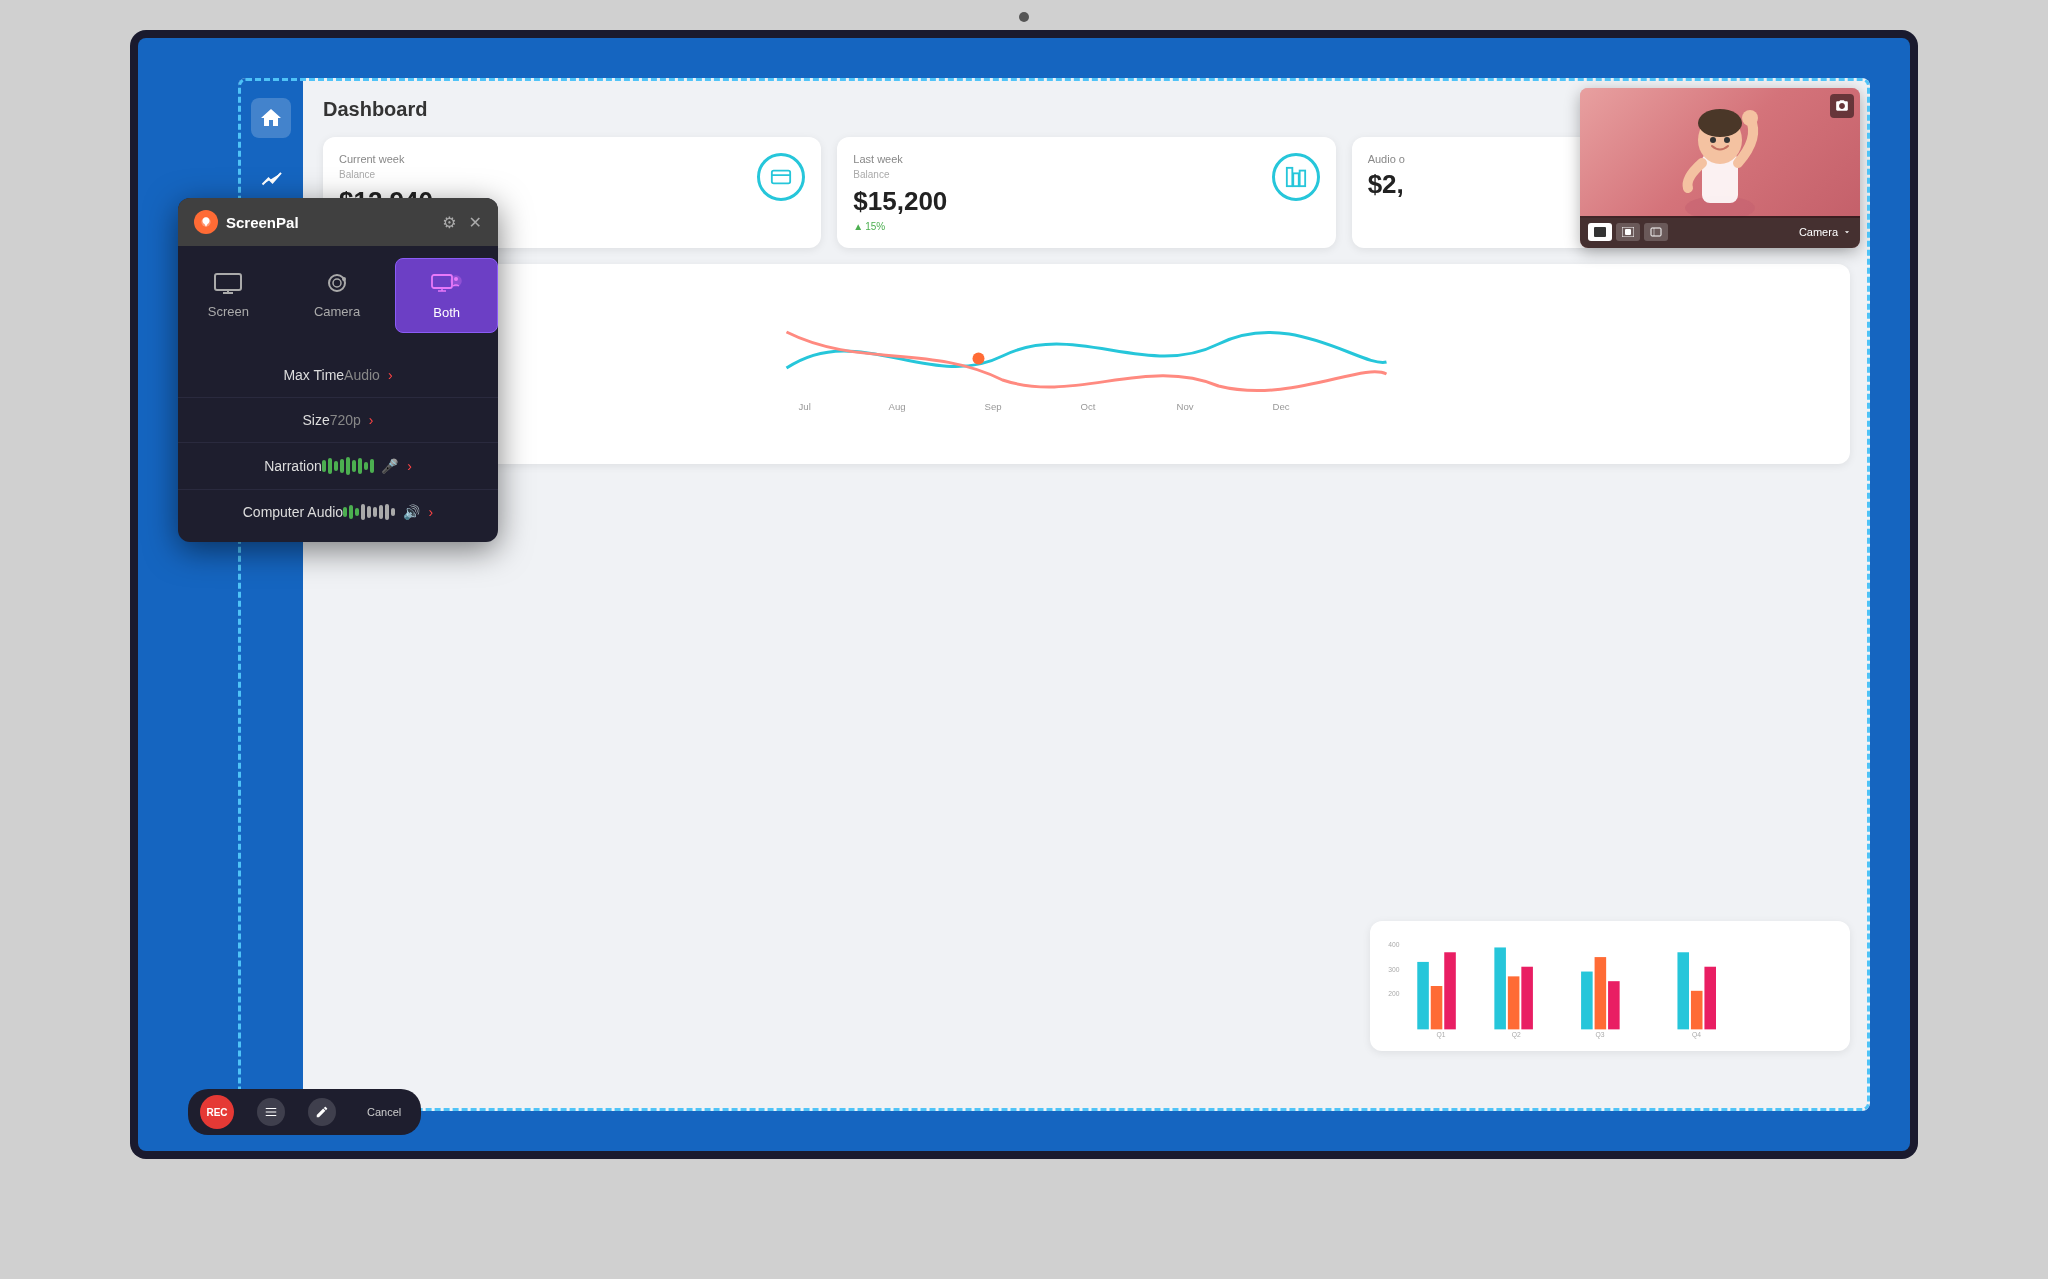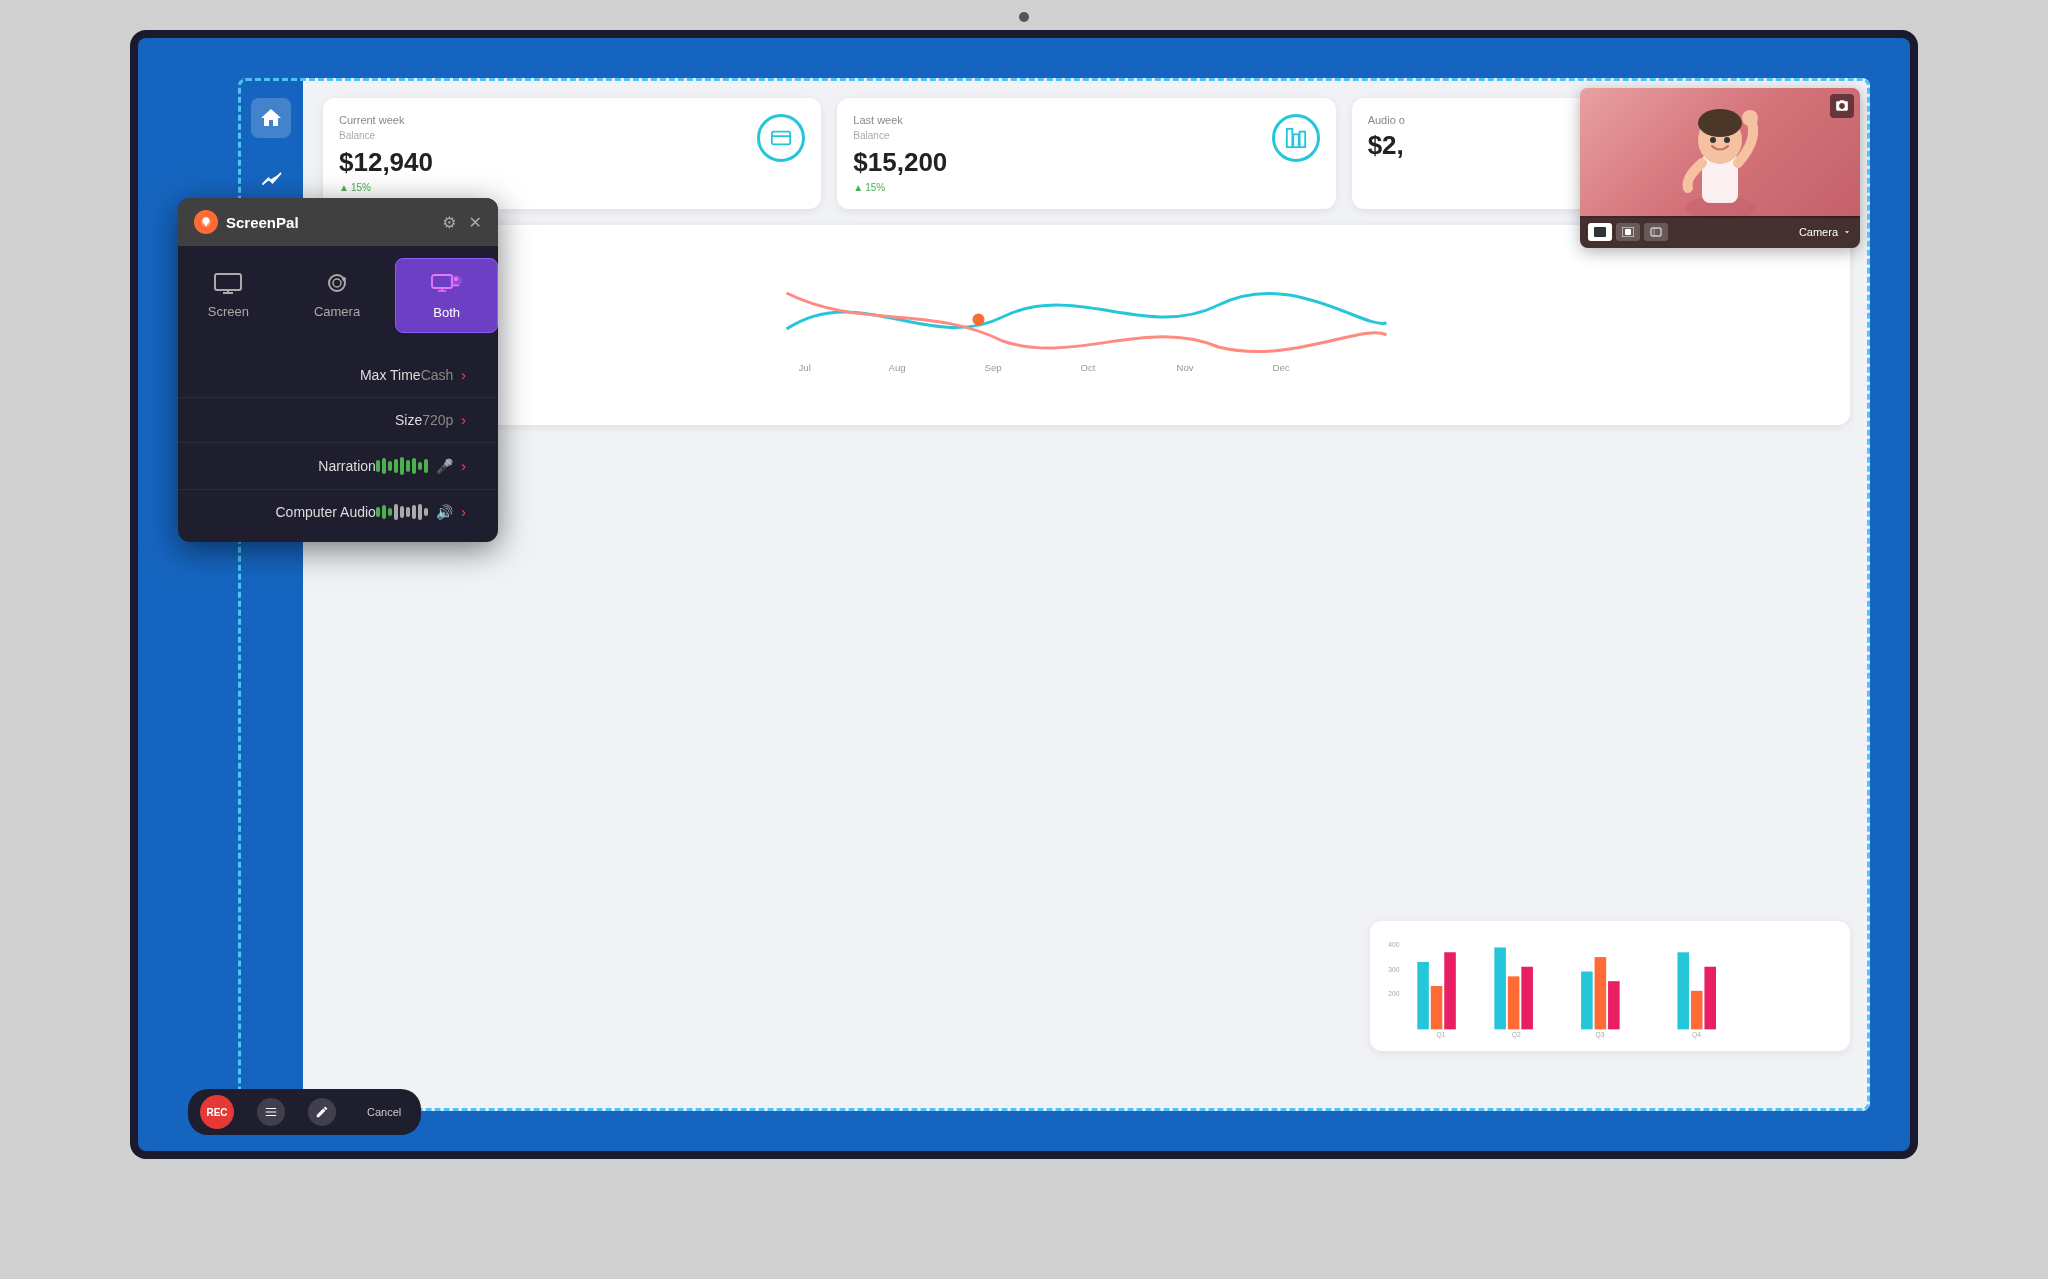--- a/index.html
+++ b/index.html
@@ -366,22 +366,22 @@
     }
 
     
     .settings-list {
       padding: 8px 0;
     }
 
     .settings-item {
       display: flex;
       align-items: center;
-      justify-content: flex-end;
-      padding: 14px 32px;
+      justify-content: center;
+      padding: 14px 20px;
       border-bottom: 1px solid #2a2a3e;
       cursor: pointer;
     }
 
     .settings-item:last-child {
       border-bottom: none;
     }
 
     .settings-label {
       font-size: 14px;
@@ -499,20 +499,21 @@
           </div>
           <div class="sidebar-icon">
             <svg viewBox="0 0 24 24">
                 <path d="M3 3h7v7H3zm11 0h7v7h-7zM3 14h7v7H3zm11 0h7v7h-7z"></path>
               </svg>
           </div>
         </div>
 
         <div class="main-content">
 
+          <div class="page-title">Dashboard</div>
 
           <div class="cards-row">
 
             <div class="card">
               <div class="card-header">
                 <div>
                   <div class="card-label">Current week</div>
                   <div class="card-sublabel">Balance</div>
                   <div class="card-value">$12,940</div>
                   <div class="card-trend">
@@ -735,21 +736,21 @@
             <span>Both</span>
           </div>
 
         </div>
 
         <div class="settings-list">
 
           <div class="settings-item">
             <span class="settings-label">Max Time</span>
             <div class="settings-value">
-              <span>Cash</span>
+              <span>Audio</span>
               <span class="settings-arrow">›</span>
             </div>
           </div>
 
           <div class="settings-item">
             <span class="settings-label">Size</span>
             <div class="settings-value">
               <span>720p</span>
               <span class="settings-arrow">›</span>
             </div>

